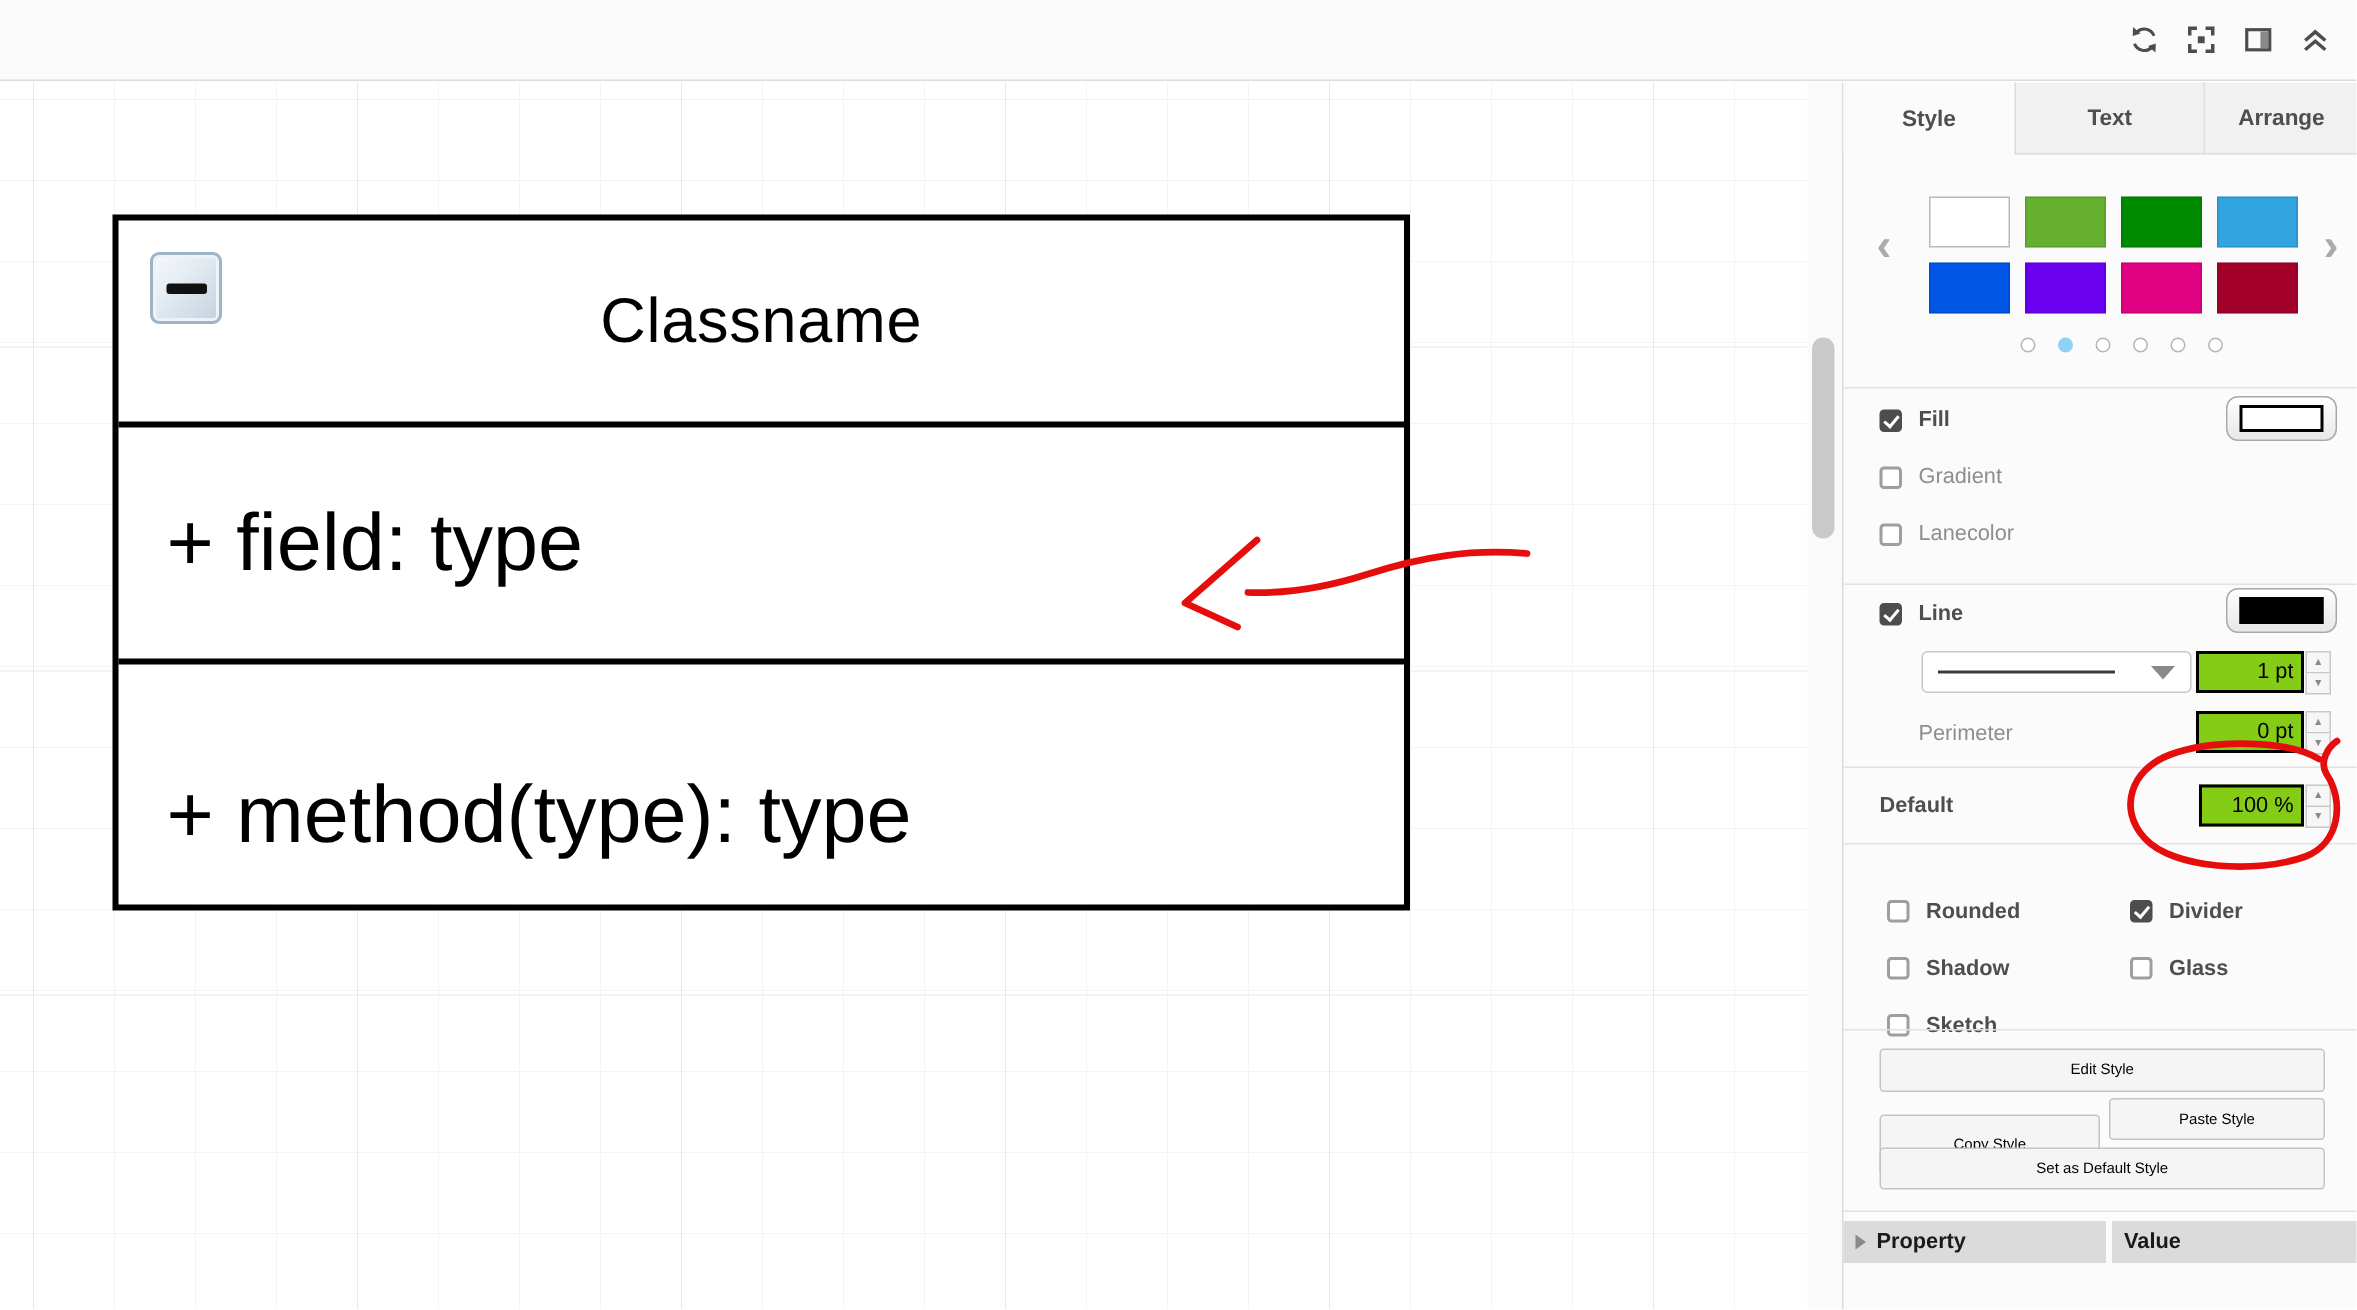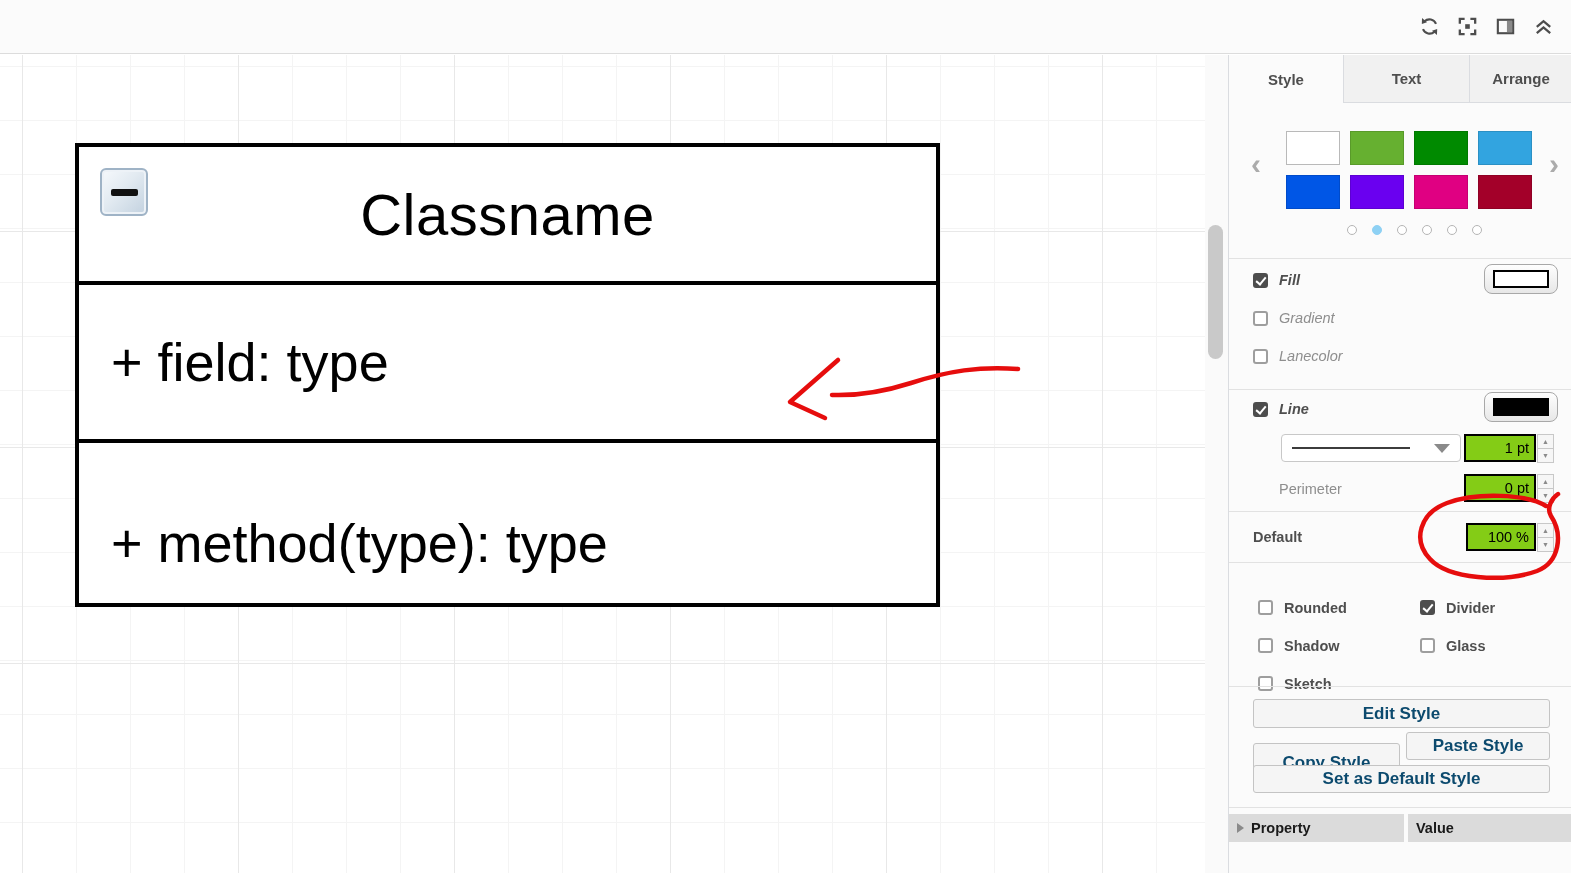--- a/index.html
+++ b/index.html
@@ -20,21 +20,21 @@
       linear-gradient(to bottom,#E8E8E8 1px,transparent 1px),
       linear-gradient(to right,#F4F4F4 1px,transparent 1px),
       linear-gradient(to bottom,#F4F4F4 1px,transparent 1px);
     background-size:216px 216px,216px 216px,54px 54px,54px 54px;
     background-position:22px -40px,22px -40px,22px 11px,22px 11px; }
 
   .class-shape { position:absolute; left:75px; top:88px; width:865px; height:464px;
     background:#FFF; border:4px solid #000; display:flex; flex-direction:column; }
   .cs-title { height:138px; border-bottom:4px solid #000; position:relative;
     display:flex; align-items:center; justify-content:center;
-    font-size:58px; letter-spacing:0.5px; color:#000; }
+    font-size:42px; letter-spacing:0.5px; color:#000; }
   .cs-row { display:flex; align-items:center; padding-left:32px; font-size:54px; color:#000; }
   .cs-field  { height:158px; border-bottom:4px solid #000; }
   .cs-method { flex:1;margin-top:40px; }
   .collapse-btn { position:absolute; left:21px; top:21px; width:48px; height:48px;
     border:2px solid #9FB3C6; border-radius:6px;
     background:linear-gradient(135deg,#F6F9FC 0%,#E2EAF1 45%,#C2D1DF 100%);
     box-shadow:inset 0 0 0 2px #EDF2F7; display:flex; align-items:center; justify-content:center; cursor:pointer; }
   .collapse-btn .minus { width:27px; height:7px; background:#111; border-radius:2px; }
 
   
@@ -63,21 +63,21 @@
   .swatch { width:54px; height:34px; border:1px solid rgba(0,0,0,0.12); cursor:pointer; }
   .swatch.white { border:1px solid #B9B9B9; }
   .carousel-chevron { position:absolute; top:94px; font-size:30px; color:#ABABAB; cursor:pointer; line-height:1;
     font-weight:bold; user-select:none; }
   .chev-left { left:22px; } .chev-right { right:12px; }
   .dots { position:absolute; left:118px; top:170px; display:flex; gap:15px; }
   .dot { width:10px; height:10px; border-radius:50%; background:#FFF; border:1px solid #B5B5B5; cursor:pointer; }
   .dot.active { background:#8ED1F4; border-color:#8ED1F4; }
 
   
-  .cb-row { position:absolute; left:24px; display:flex; align-items:center; gap:11px; height:18px;font-style:italic; }
+  .cb-row { position:absolute; left:24px; display:flex; align-items:center; gap:11px; height:18px; }
   .cb { width:15px; height:15px; border:2px solid #9E9E9E; border-radius:3px; background:#FFF; flex:none; cursor:pointer; }
   .cb.checked { background:#4D4D4D; border-color:#4D4D4D; position:relative; }
   .cb.checked::after { content:""; position:absolute; left:3px; top:0px; width:4px; height:8px;
     border:solid #FFF; border-width:0 2px 2px 0; transform:rotate(40deg); }
   .lbl-b { font-weight:bold; color:#4E4E4E; font-size:14.5px; }
   .lbl-g { color:#8E8E8E; font-size:14.5px; }
 
   .row-fill { top:216px; } .row-gradient { top:254px; } .row-lane { top:292px; } .row-line { top:345px; }
 
   .color-btn { position:absolute; left:255px; width:74px; height:30px; border:1px solid #A8A8A8;
@@ -105,21 +105,21 @@
   .spin span { flex:1; border:1px solid #C8C8C8; background:#F6F6F6; display:flex; align-items:center;
     justify-content:center; font-size:7px; color:#8A8A8A; line-height:1; cursor:pointer; }
   .spin span + span { border-top:none; }
   .spin-linewidth { left:308px; top:379px; } .spin-perimeter { left:308px; top:419px; } .spin-opacity { left:308px; top:468px; }
 
   .toggles-grid { position:absolute; left:29px; top:544px; display:grid;
     grid-template-columns:162px auto; row-gap:21px; }
   .toggle-item { display:flex; align-items:center; gap:11px; height:17px; }
 
   .pbtn { position:absolute; border:1px solid #C4C4C4; border-radius:3px; background:#F5F5F5;
-    font-size:17px; color:#0c4a6e; display:flex; align-items:center; justify-content:center; cursor:pointer;font-weight:bold; }
+    font-size:10px; color:#000000; display:flex; align-items:center; justify-content:center; cursor:pointer; }
   .btn-edit    { left:24px; top:644px; width:297px; height:29px; }
   .btn-copy    { left:24px; top:677px; width:147px; height:40px;margin-top:11px; }
   .btn-paste   { left:177px; top:677px; width:144px; height:28px; }
   .btn-default { left:24px; top:710px; width:297px; height:28px; }
 
   .prop-header { position:absolute; left:0; top:759px; width:343px; height:28px; display:flex; gap:4px; }
   .ph-cell { background:#DBDBDB; display:flex; align-items:center; font-weight:bold; font-size:14.5px; color:#1A1A1A; }
   .ph-property { width:175px; }
   .ph-value { flex:1; padding-left:8px; }
   .expander { width:0; height:0; border-top:5px solid transparent; border-bottom:5px solid transparent;

